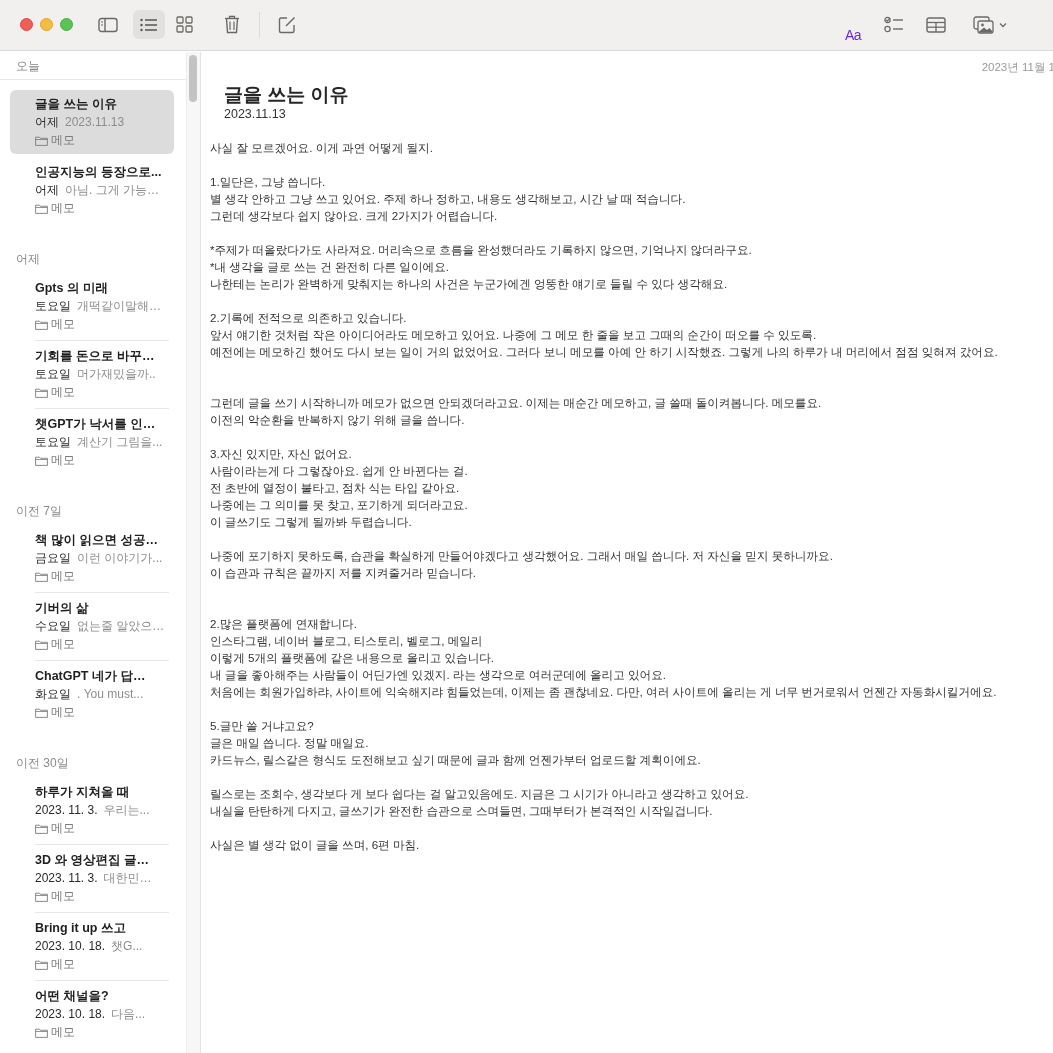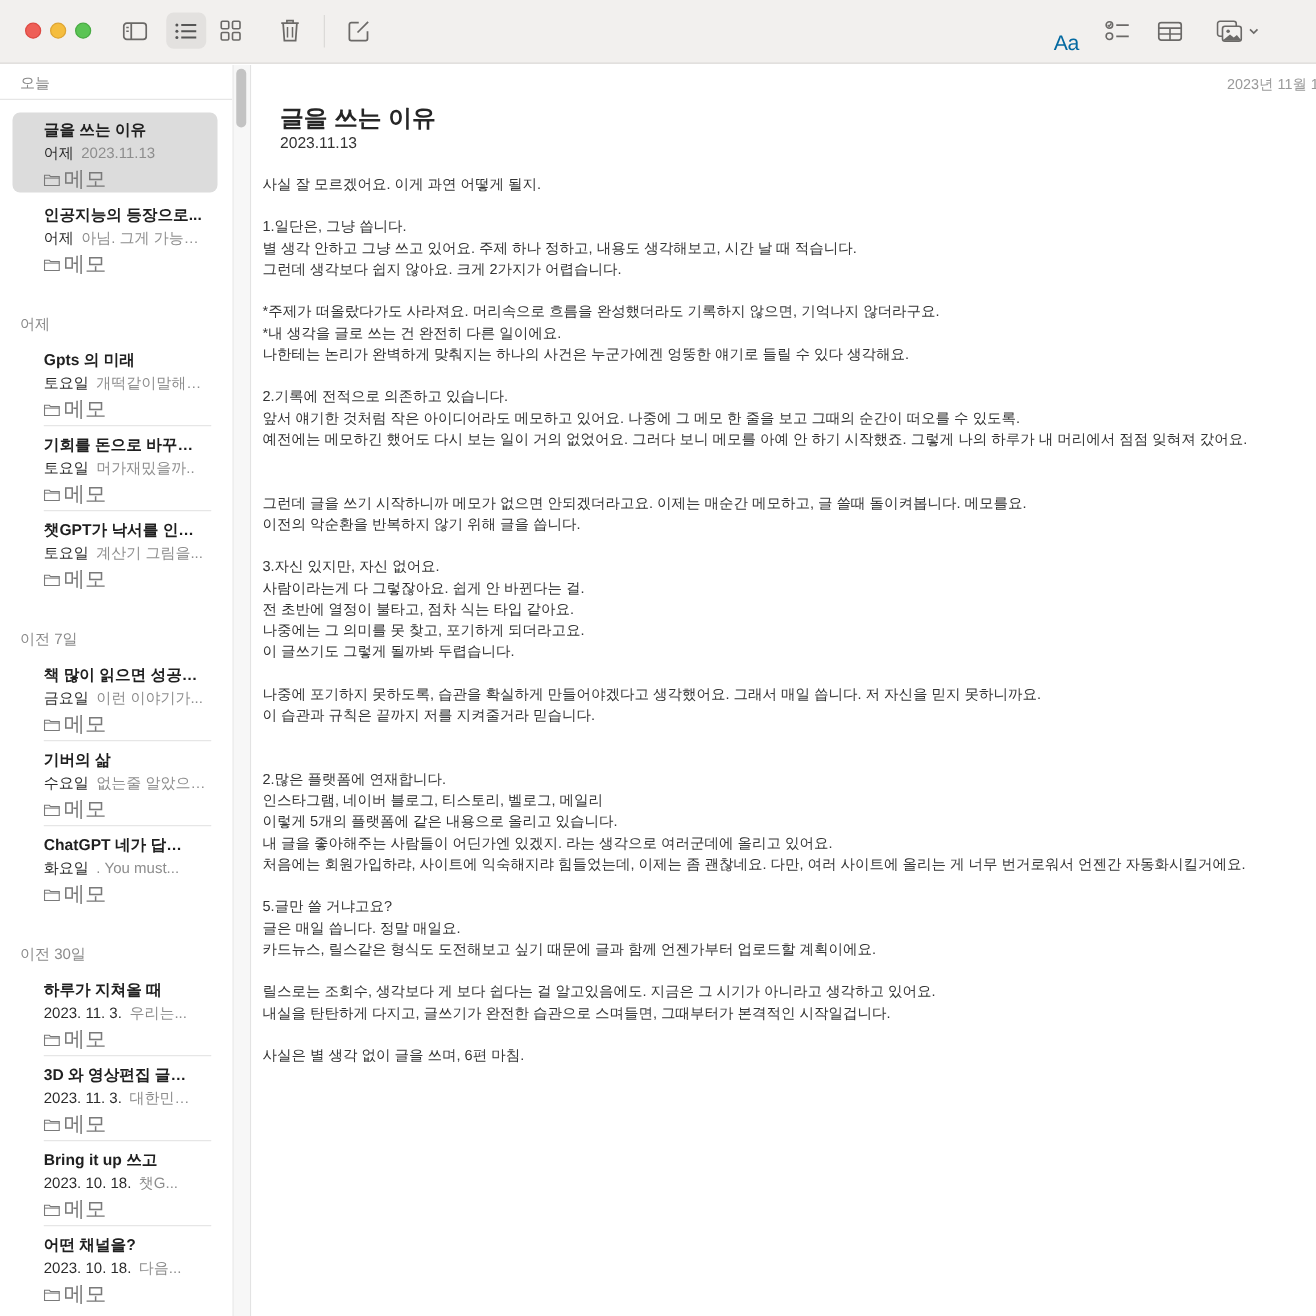--- a/index.html
+++ b/index.html
@@ -21,21 +21,21 @@
     .tl-min   { left: 40px; background: #f5bd3e; border: 1px solid #dea534; }
     .tl-max   { left: 60px; background: #5bc454; border: 1px solid #4aab44; }
 
     .tb-btn {
       position: absolute; top: 10px; height: 29px; width: 32px;
       display: flex; align-items: center; justify-content: center;
       border-radius: 6px; color: #6b6967; cursor: default;
     }
     .tb-btn.active { background: #e3e1df; }
     .tb-sep { position: absolute; left: 259px; top: 12px; width: 1px; height: 26px; background: #dcdad8; }
-    .aa-label { font-size: 17px; color: #0369a1; letter-spacing: -0.5px; margin-top: 20px; }
+    .aa-label { font-size: 14px; color: #6d28d9; letter-spacing: -0.5px; margin-top: 20px; }
 
     
     .sidebar {
       position: absolute; left: 0; top: 52px; width: 186px; height: 1001px;
       background: #ffffff; overflow: hidden;
     }
     .sidebar-divider { position: absolute; left: 186px; top: 52px; width: 15px; height: 1001px; background: #f7f7f7; border-left: 1px solid #ececec; border-right: 1px solid #e3e3e3; }
     .scroll-thumb { position: absolute; left: 189px; top: 55px; width: 8px; height: 47px; background: #c3c3c3; border-radius: 4px; }
 
     .section-header {
@@ -46,21 +46,21 @@
     .note-item { position: absolute; left: 10px; width: 164px; height: 64px; border-radius: 6px; }
     .note-item.selected { background: #dcdcdc; }
     .note-title {
       position: absolute; left: 25px; top: 6px; width: 134px;
       font-size: 12.5px; font-weight: bold; color: #1f1f1f;
       white-space: nowrap; overflow: hidden; text-overflow: ellipsis;
     }
     .note-meta { position: absolute; left: 25px; top: 24px; width: 140px; font-size: 12px; white-space: nowrap; overflow: hidden; }
     .note-date { color: #2a2a2a; }
     .note-preview { color: #8d8d8d; margin-left: 6px; }
-    .note-folder { position: absolute; left: 25px; top: 42px; font-size: 17px; color: #7a7a7a; display: flex; align-items: center; gap: 3px; }
+    .note-folder { position: absolute; left: 25px; top: 42px; font-size: 12px; color: #7a7a7a; display: flex; align-items: center; gap: 3px; }
     .item-rule { position: absolute; left: 35px; width: 134px; height: 1px; background: #e6e6e6; }
 
     
     .editor { position: absolute; left: 201px; top: 52px; width: 852px; height: 1001px; background: #fff; overflow: hidden; }
     .editor-date-top { position: absolute; right: -2px; top: 8px; font-size: 11.5px; color: #9a9a9a; white-space: nowrap; }
     .note-heading { position: absolute; left: 23px; top: 30px; font-size: 19px; font-weight: bold; color: #262626; }
     .note-subdate { position: absolute; left: 23px; top: 55px; font-size: 12.5px; color: #333; }
     .body-lines { position: absolute; left: 9px; top: 87px; width: 820px; }
     .body-line { height: 17px; line-height: 17px; font-size: 11.6px; color: #333; white-space: nowrap; }
     .body-line.blank { height: 17px; }

